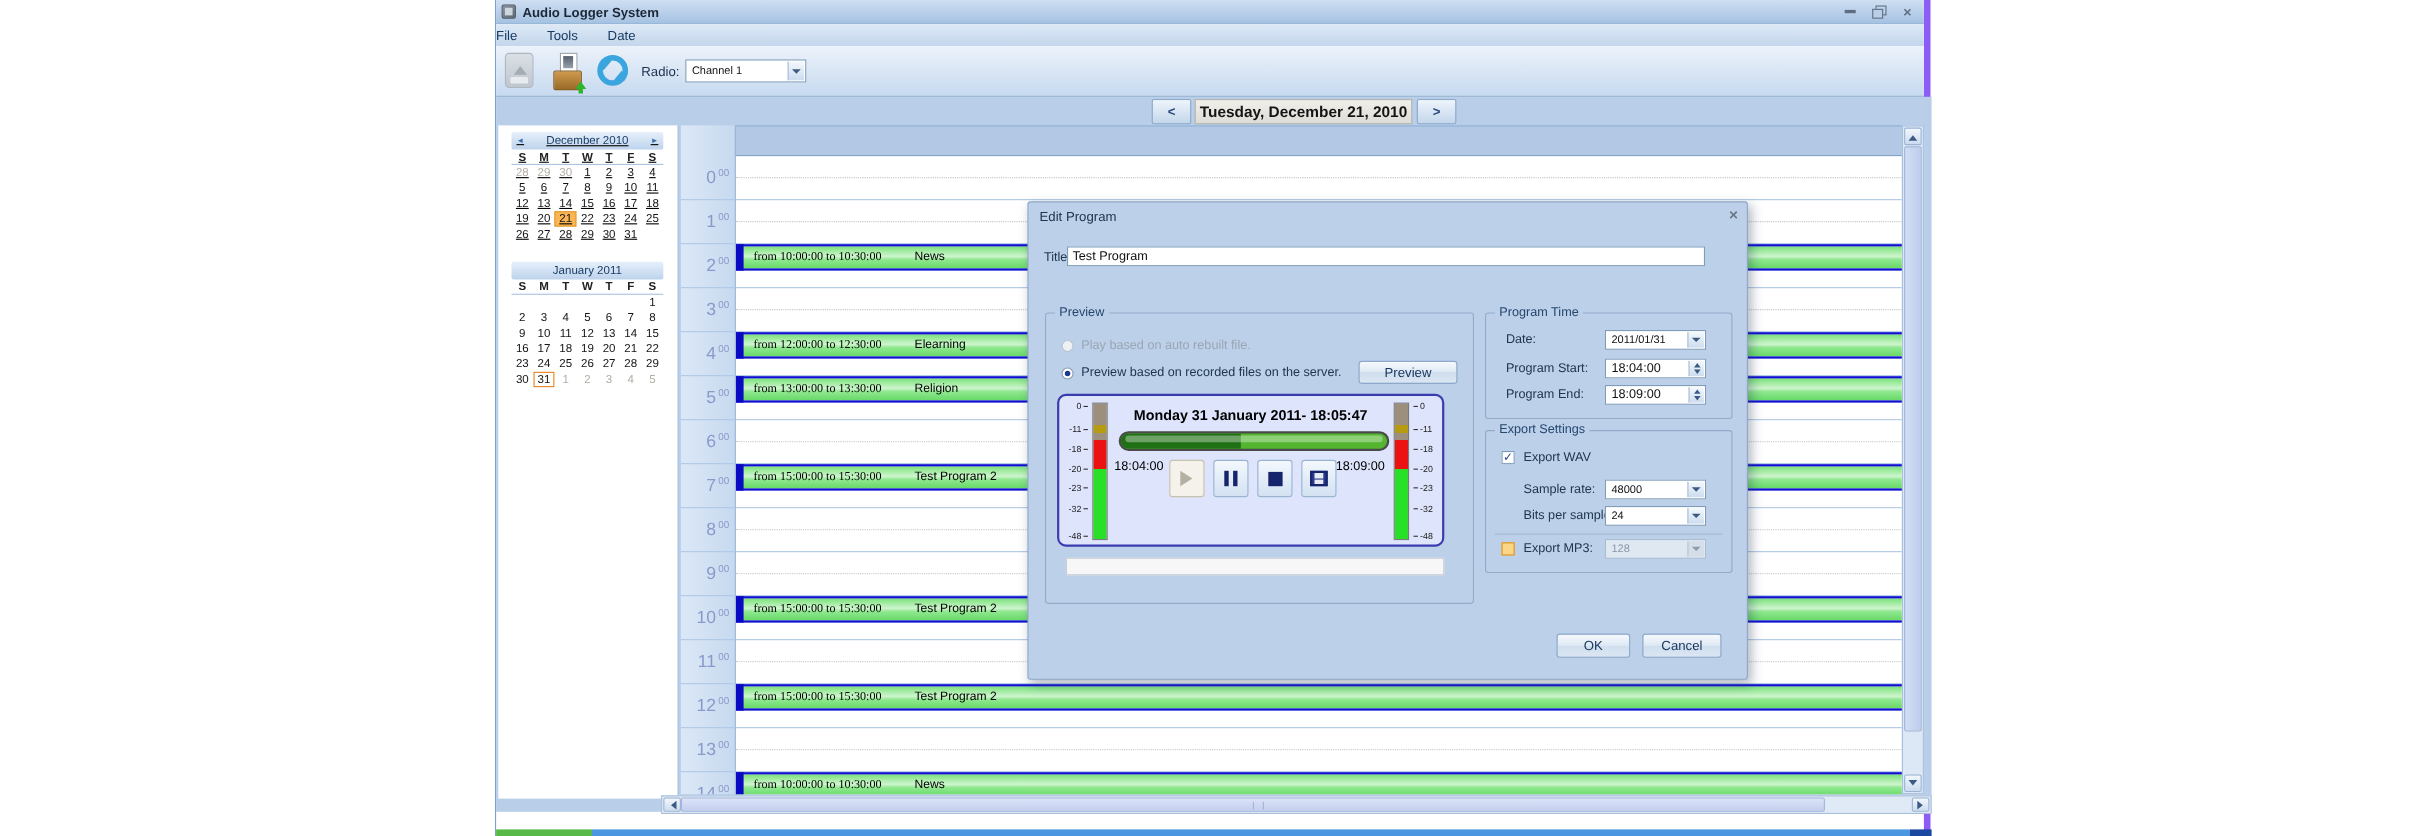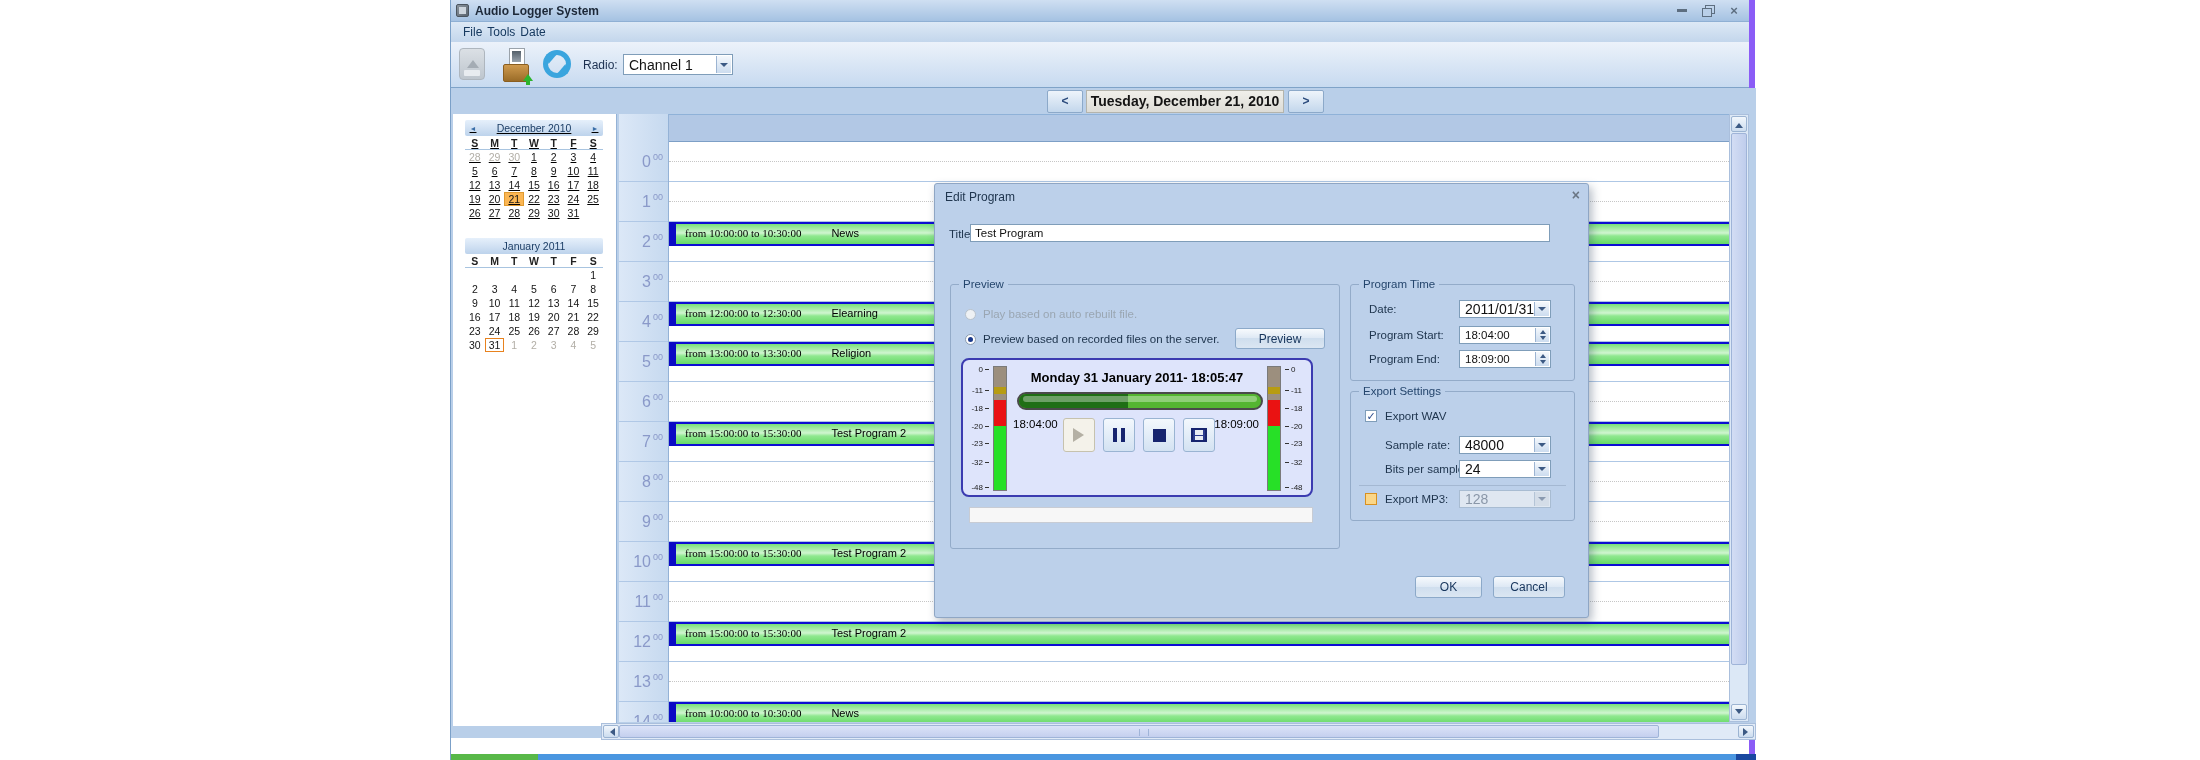--- a/index.html
+++ b/index.html
@@ -13,38 +13,38 @@
   .appicon::after{content:"";position:absolute;left:2px;top:2px;width:7px;height:7px;background:#cdd5dd;}
   .apptitle{margin-left:6px;font-size:12px;font-weight:700;color:#1c2838;}
   .wincontrols{position:absolute;right:8px;top:5px;display:flex;gap:12px;align-items:center;}
   .wc{width:14px;height:11px;position:relative;cursor:default;}
   .wc-min::after{content:"";position:absolute;left:2px;top:4px;width:10px;height:3px;background:#5d6e80;}
   .wc-rest::before{content:"";position:absolute;left:4px;top:0;width:8px;height:7px;border:1px solid #5d6e80;background:transparent;}
   .wc-rest::after{content:"";position:absolute;left:1px;top:3px;width:8px;height:7px;border:1px solid #5d6e80;background:#b9cfe8;}
   .wc-close{font-size:13px;line-height:11px;font-weight:700;color:#5d6e80;text-align:center;}
 
   
-  .menubar{position:absolute;left:0;top:22px;width:100%;height:20px;background:linear-gradient(#dde9f6,#c3d6ec);display:flex;align-items:center;gap:5px;padding-left:12px;}
+  .menubar{position:absolute;left:0;top:22px;width:100%;height:20px;background:linear-gradient(#dde9f6,#c3d6ec);display:flex;align-items:center;gap:27px;padding-left:0;}
   .menuitem{font-size:12px;color:#173a60;}
   .toolbar{position:absolute;left:0;top:42px;width:100%;height:46px;background:linear-gradient(#ecf2fa,#c7daf0);border-bottom:1px solid #7fa3c8;}
   .tbico{position:absolute;top:6px;}
   .tb1{left:8px;width:26px;height:32px;background:linear-gradient(#dbe0e5,#bec6ce);border:1px solid #aeb6be;border-radius:4px;position:absolute;}
   .tb1::before{content:"";position:absolute;left:7px;top:5px;width:0;height:0;border:6px solid transparent;border-bottom:8px solid #a4acb4;}
   .tb1::after{content:"";position:absolute;left:4px;bottom:3px;width:16px;height:6px;background:#e8ecf0;border-radius:1px;}
   .tb2{left:52px;width:32px;height:34px;position:absolute;}
   .tb2 .card{position:absolute;left:6px;top:0;width:16px;height:18px;background:#fff;border:1px solid #9aa2aa;}
   .tb2 .card::after{content:"";position:absolute;left:2px;top:2px;width:9px;height:11px;background:linear-gradient(#55606a,#98a2ac);}
   .tb2 .box{position:absolute;left:0;bottom:0;width:26px;height:18px;background:linear-gradient(#cf9a4e,#9a6c28);border:1px solid #8a5e20;border-radius:2px;}
   .tb2 .uparrow{position:absolute;right:2px;bottom:1px;width:0;height:0;border:5px solid transparent;border-bottom:7px solid #2db42d;}
   .tb2 .uparrow::after{content:"";position:absolute;left:-2px;top:7px;width:4px;height:4px;background:#2db42d;}
   .tb3{left:92px;top:8px;width:28px;height:28px;position:absolute;border:5px solid #3aa5de;border-radius:50%;}
   .tb3::before{content:"";position:absolute;left:-8px;top:-6px;width:0;height:0;border:6px solid transparent;border-right:8px solid #3aa5de;transform:rotate(40deg);}
   .tb3::after{content:"";position:absolute;right:-8px;bottom:-6px;width:0;height:0;border:6px solid transparent;border-left:8px solid #3aa5de;transform:rotate(40deg);}
   .radiolabel{position:absolute;left:132px;top:16px;font-size:12px;color:#1c3050;}
-  .combo{position:relative;background:#fff;border:1px solid #7f9db9;font-size:14px;color:#111;display:flex;align-items:center;padding-left:5px;}
+  .combo{position:relative;background:#fff;border:1px solid #7f9db9;font-size:10px;color:#111;display:flex;align-items:center;padding-left:5px;}
   .combo .cararea{position:absolute;right:1px;top:1px;bottom:1px;width:15px;background:linear-gradient(#f4f8fc,#ccdcef);border-left:1px solid #9cb4d2;display:flex;align-items:center;justify-content:center;}
   .car{width:0;height:0;border:4px solid transparent;border-top:4px solid #3c5a84;margin-top:4px;}
   .tbcombo{position:absolute;left:172px;top:12px;width:110px;height:21px;}
 
   
   .content{position:absolute;left:0;top:88px;width:1305px;height:650px;background:#b9cfe9;}
 
   
   .navbtn{position:absolute;width:36px;height:23px;background:linear-gradient(#eef4fb,#c3d7ec);border:1px solid #8ca9c9;border-radius:2px;font-size:12px;font-weight:700;color:#2a4a7c;text-align:center;line-height:21px;}
   .dateplaque{position:absolute;left:635px;top:2px;width:198px;height:23px;background:linear-gradient(#f0efea,#dddcd6);border:1px solid #b4b4ac;text-align:center;font-size:14px;font-weight:700;color:#141414;line-height:21px;}

